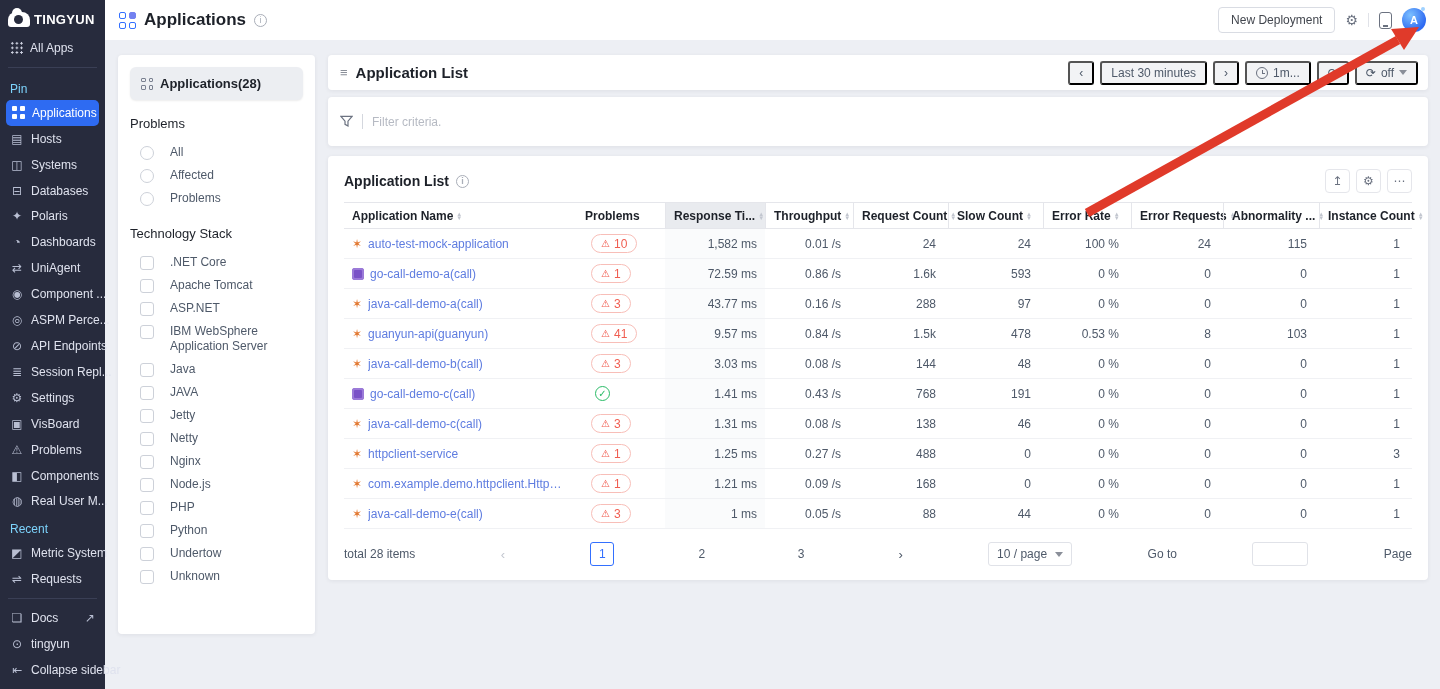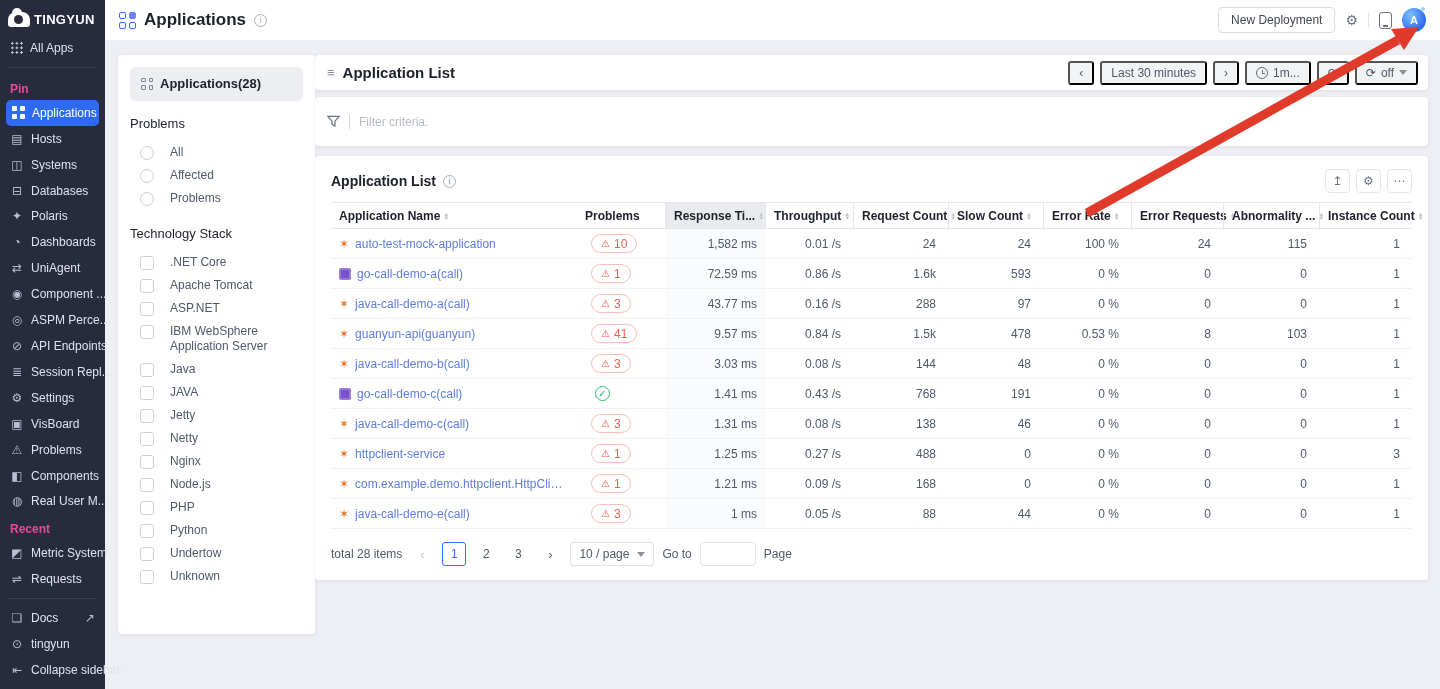--- a/index.html
+++ b/index.html
@@ -9,21 +9,21 @@
   
   .sidebar { width:105px; min-width:105px; background:#272b3d; color:#dfe2ee; display:flex; flex-direction:column; padding:8px 0 6px; position:relative; z-index:2; }
   .logo { display:flex; align-items:center; gap:4px; padding:4px 8px 8px; }
   .logo-cloud { width:22px; height:15px; background:#fff; border-radius:8px 8px 3px 3px; position:relative; }
   .logo-cloud:before { content:""; position:absolute; left:4px; top:-4px; width:10px; height:10px; background:#fff; border-radius:50%; }
   .logo-cloud:after { content:""; position:absolute; left:6px; top:3px; width:9px; height:9px; background:#272b3d; border-radius:50%; }
   .logo-text { font-weight:bold; font-size:13px; color:#fff; letter-spacing:.3px; }
   .side-item { display:flex; align-items:center; gap:7px; height:27px; padding:0 10px; cursor:pointer; white-space:nowrap; font-size:12px; color:#dfe2ee; }
   .side-item .ico { width:14px; text-align:center; color:#b9bfd3; font-size:12px; flex:none; }
   .side-item.active { background:#2e6bf2; border-radius:5px; margin:0 6px; padding:0 6px; color:#fff; }
-  .side-label { font-size:12px; color:#ec4899; padding:8px 10px 4px; font-weight:bold; }
+  .side-label { font-size:12px; color:#7dd3fc; padding:8px 10px 4px; font-weight:normal; }
   .side-div { border-top:1px solid #3a3f55; margin:6px 8px; }
   .dots-ico { width:13px; height:13px; background-image:radial-gradient(#cfd3e2 1.1px, transparent 1.3px); background-size:4.6px 4.6px; flex:none; }
   .grid4 { width:13px; height:13px; position:relative; flex:none; }
   .grid4 i { position:absolute; width:5px; height:5px; background:#fff; border-radius:1px; }
   .grid4 i:nth-child(1){left:0;top:0} .grid4 i:nth-child(2){right:0;top:0} .grid4 i:nth-child(3){left:0;bottom:0} .grid4 i:nth-child(4){right:0;bottom:0}
   .side-spacer { flex:1; }
   .docs-ext { margin-left:auto; color:#b9bfd3; }
 
   
   .main-wrap { flex:1; display:flex; flex-direction:column; }
@@ -37,21 +37,21 @@
   .topbar-right { margin-left:auto; display:flex; align-items:center; gap:10px; }
   .btn-outline { border:1px solid #d9dce3; background:#fff; border-radius:4px; height:26px; padding:0 12px; font-size:12px; color:#42464e; display:flex; align-items:center; cursor:pointer; }
   .top-ico { color:#6b7280; font-size:14px; cursor:pointer; }
   .vdiv { width:1px; height:14px; background:#e0e2e8; }
   .tablet-ico { width:13px; height:17px; border:1.5px solid #6b7280; border-radius:3px; position:relative; }
   .tablet-ico:before { content:""; position:absolute; bottom:1px; left:3px; right:3px; height:1.5px; background:#6b7280; }
   .avatar { width:24px; height:24px; border-radius:50%; background:radial-gradient(circle at 35% 30%, #7cc0ff, #2f6bf2 70%); color:#fff; font-weight:bold; font-size:11px; display:flex; align-items:center; justify-content:center; position:relative; }
   .avatar:after { content:""; position:absolute; top:-1px; right:1px; width:4px; height:4px; background:#9fd1ff; border-radius:50%; }
 
   
-  .content { flex:1; display:flex; padding:15px 12px 12px 13px; background:#edeff4; }
+  .content { flex:1; display:flex; gap:13px; padding:15px 12px 12px 13px; background:#edeff4; }
   .card { background:#fff; border-radius:4px; box-shadow:0 1px 4px rgba(31,35,41,.07); }
 
   
   .filter-panel { width:197px; min-width:197px; height:579px; padding:12px; }
   .apps-tab { background:#eceef2; border-radius:6px; height:33px; display:flex; align-items:center; gap:7px; padding:0 11px; font-weight:bold; font-size:13px; box-shadow:0 1px 2px rgba(0,0,0,.08); cursor:pointer; }
   .mini-grid { width:12px; height:12px; position:relative; }
   .mini-grid i { position:absolute; width:4.5px; height:4.5px; border:1.2px solid #7a8191; border-radius:1px; }
   .mini-grid i:nth-child(1){left:0;top:0} .mini-grid i:nth-child(2){right:0;top:0} .mini-grid i:nth-child(3){left:0;bottom:0} .mini-grid i:nth-child(4){right:0;bottom:0}
   .sect-label { font-size:13px; color:#1d2129; margin:16px 0 10px; }
   .opt-row { display:flex; align-items:flex-start; gap:8px; padding:4px 0 4px 10px; color:#4e5969; font-size:12px; cursor:pointer; line-height:15px; }
@@ -98,21 +98,21 @@
   .name-cell { display:flex; align-items:center; gap:6px; }
   .app-link { color:#5e7ce0; cursor:pointer; text-decoration:none; overflow:hidden; text-overflow:ellipsis; }
   .tico { font-size:12px; flex:none; }
   .tico.java { color:#e2762d; }
   .go-ico { width:12px; height:12px; background:#7a52c7; border-radius:3px; flex:none; box-shadow:inset 0 0 0 2px #9b7ad8; }
   .badge { display:inline-flex; align-items:center; gap:4px; border:1px solid #f8beb8; color:#f05d50; border-radius:10px; height:19px; padding:0 9px; font-size:12px; background:#fff; margin-left:6px; }
   .badge .wi { font-size:10px; }
   .ok-ico { width:15px; height:15px; border:1.2px solid #2abb67; border-radius:50%; color:#2abb67; font-size:10px; display:flex; align-items:center; justify-content:center; margin-left:10px; }
 
   
-  .pagination { display:flex; align-items:center; justify-content:flex-start; gap:8px; padding:13px 16px 2px; color:#4e5969; }
+  .pagination { display:flex; align-items:center; justify-content:space-between; gap:8px; padding:13px 16px 2px; color:#4e5969; }
   .pg { min-width:24px; height:24px; display:flex; align-items:center; justify-content:center; border-radius:3px; cursor:pointer; font-size:12px; color:#4e5969; }
   .pg.arrow { color:#c2c6cf; font-size:13px; }
   .pg.arrow.on { color:#4e5969; }
   .pg.active { border:1px solid #3370ff; color:#3370ff; }
   .page-size { border:1px solid #e0e2e8; border-radius:3px; height:24px; padding:0 8px; display:flex; align-items:center; gap:8px; color:#4e5969; cursor:pointer; background:#fff; }
   .goto-input { width:56px; height:24px; border:1px solid #e0e2e8; border-radius:3px; outline:none; padding:0 6px; font-family:inherit; }
 
   
   .arrow-svg { position:absolute; left:0; top:0; width:1440px; height:689px; pointer-events:none; z-index:50; }
 </style>

